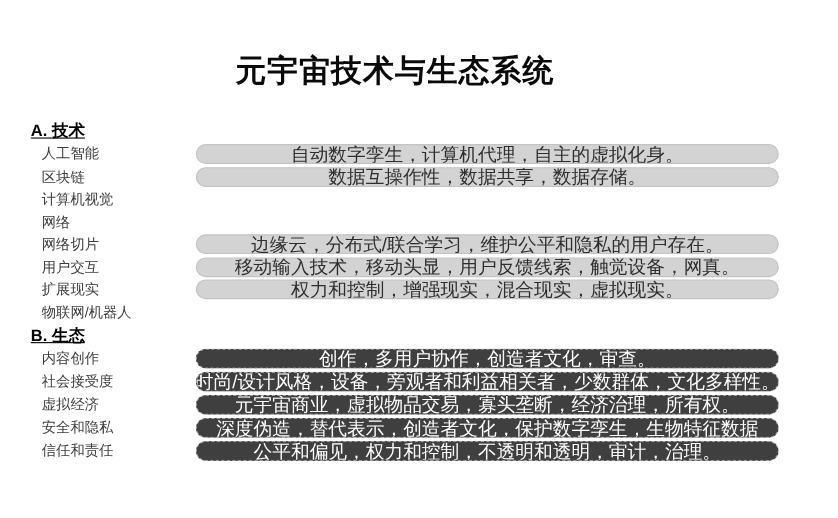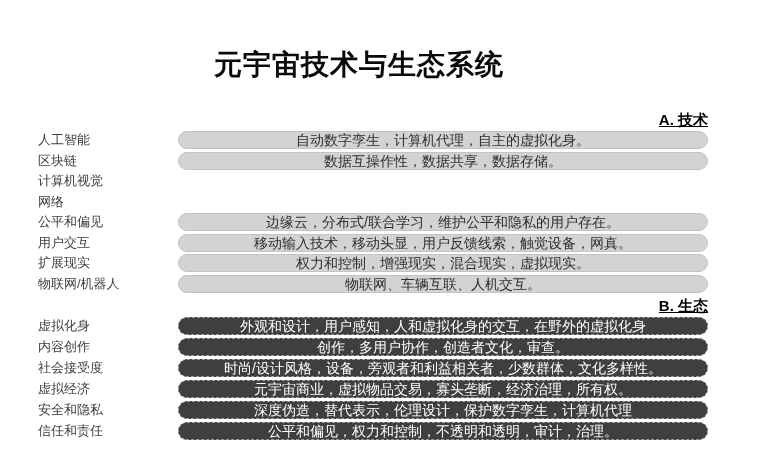--- a/index.html
+++ b/index.html
@@ -30,21 +30,20 @@
     width: 680px;
   }
   .section-header {
     font-size: 15px;
     font-weight: bold;
     color: #000000;
     text-decoration: underline;
     height: 22px;
     line-height: 22px;
     white-space: nowrap;
-    text-align: right;
   }
   .row {
     display: flex;
     align-items: flex-start;
     height: 20.5px;
   }
   .section-rows.dark .row { height: 21px; }
   .row-label {
     width: 150px;
     box-sizing: border-box;
@@ -54,21 +53,21 @@
     white-space: nowrap;
     overflow: hidden;
   }
   .row-bar {
     flex: 1;
     height: 16px;
     border-radius: 10px;
     display: flex;
     align-items: center;
     justify-content: center;
-    font-size: 14px;
+    font-size: 17px;
     line-height: 1;
     white-space: nowrap;
     overflow: hidden;
     box-sizing: content-box;
   }
   .bar-light {
     background: var(--light-bar, #d3d3d3);
     color: var(--light-bar-text, #2e2e2e);
     border: 1px solid #c3c3c3;
   }
@@ -94,57 +93,52 @@
     <div class="row-label">区块链</div>
     <div class="row-bar bar-light">数据互操作性，数据共享，数据存储。</div>
   </div>
         <div class="row">
     <div class="row-label">计算机视觉</div>
   </div>
         <div class="row">
     <div class="row-label">网络</div>
   </div>
         <div class="row">
-    <div class="row-label">公平和偏见</div>
+    <div class="row-label">网络切片</div>
     <div class="row-bar bar-light">边缘云，分布式/联合学习，维护公平和隐私的用户存在。</div>
   </div>
         <div class="row">
     <div class="row-label">用户交互</div>
     <div class="row-bar bar-light">移动输入技术，移动头显，用户反馈线索，触觉设备，网真。</div>
   </div>
         <div class="row">
     <div class="row-label">扩展现实</div>
     <div class="row-bar bar-light">权力和控制，增强现实，混合现实，虚拟现实。</div>
   </div>
         <div class="row">
     <div class="row-label">物联网/机器人</div>
-    <div class="row-bar bar-light">物联网、车辆互联、人机交互。</div>
   </div>
       </div>
       <div class="section-header">B. 生态</div>
       <div class="section-rows dark">
-        <div class="row">
-    <div class="row-label">虚拟化身</div>
-    <div class="row-bar bar-dark">外观和设计，用户感知，人和虚拟化身的交互，在野外的虚拟化身</div>
-  </div>
         <div class="row">
     <div class="row-label">内容创作</div>
     <div class="row-bar bar-dark">创作，多用户协作，创造者文化，审查。</div>
   </div>
         <div class="row">
     <div class="row-label">社会接受度</div>
     <div class="row-bar bar-dark">时尚/设计风格，设备，旁观者和利益相关者，少数群体，文化多样性。</div>
   </div>
         <div class="row">
     <div class="row-label">虚拟经济</div>
     <div class="row-bar bar-dark">元宇宙商业，虚拟物品交易，寡头垄断，经济治理，所有权。</div>
   </div>
         <div class="row">
     <div class="row-label">安全和隐私</div>
-    <div class="row-bar bar-dark">深度伪造，替代表示，伦理设计，保护数字孪生，计算机代理</div>
+    <div class="row-bar bar-dark">深度伪造，替代表示，创造者文化，保护数字孪生，生物特征数据</div>
   </div>
         <div class="row">
     <div class="row-label">信任和责任</div>
     <div class="row-bar bar-dark">公平和偏见，权力和控制，不透明和透明，审计，治理。</div>
   </div>
       </div>
     </div>
 </div>
 
 </body></html>

